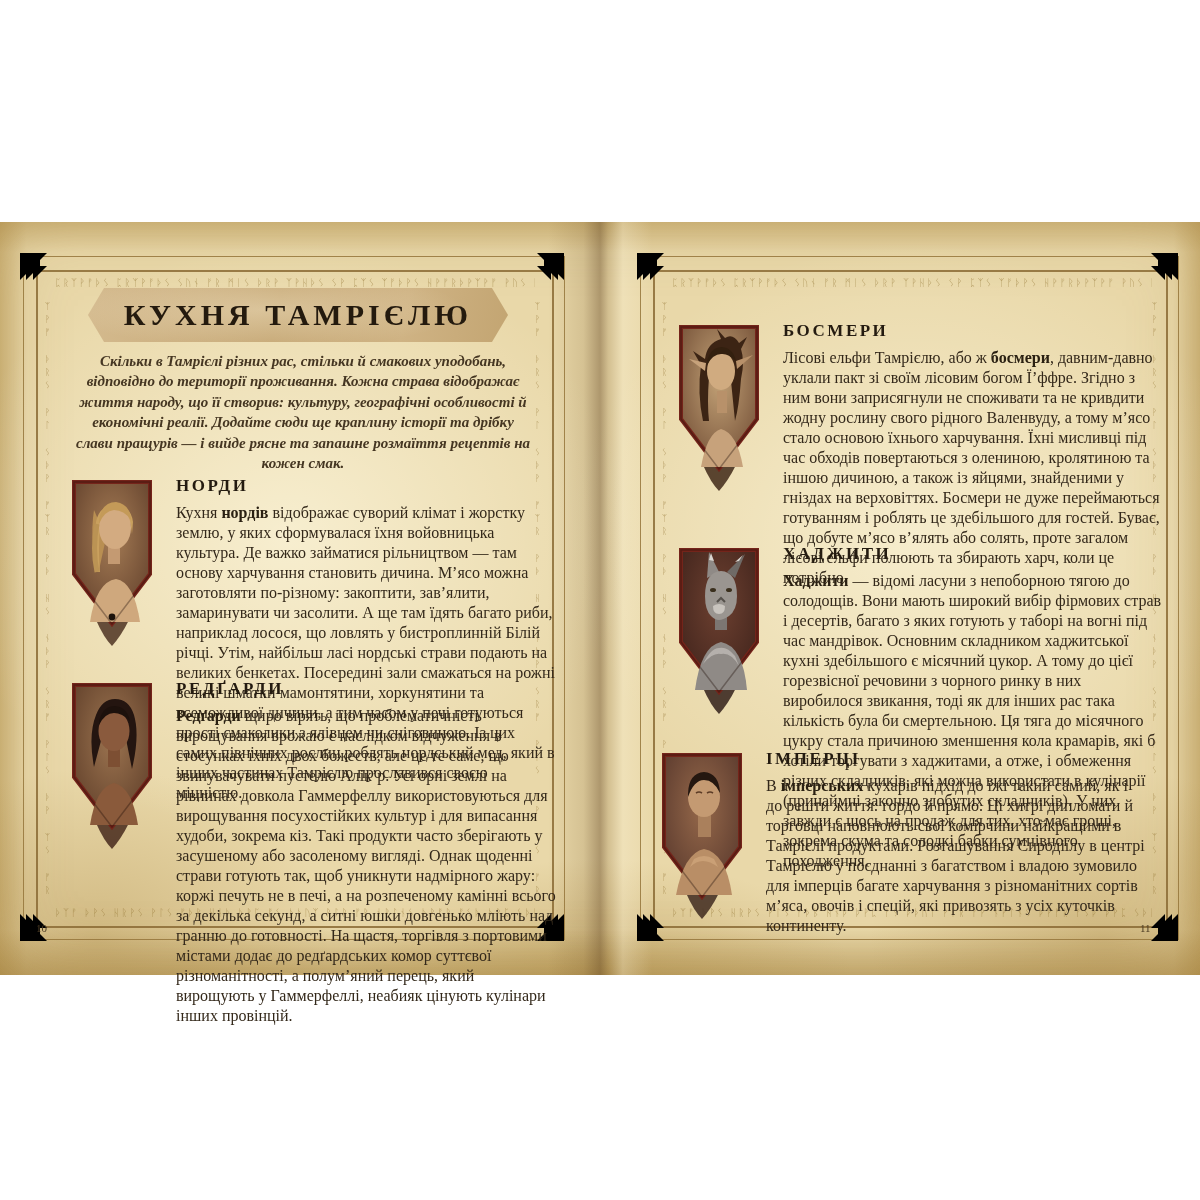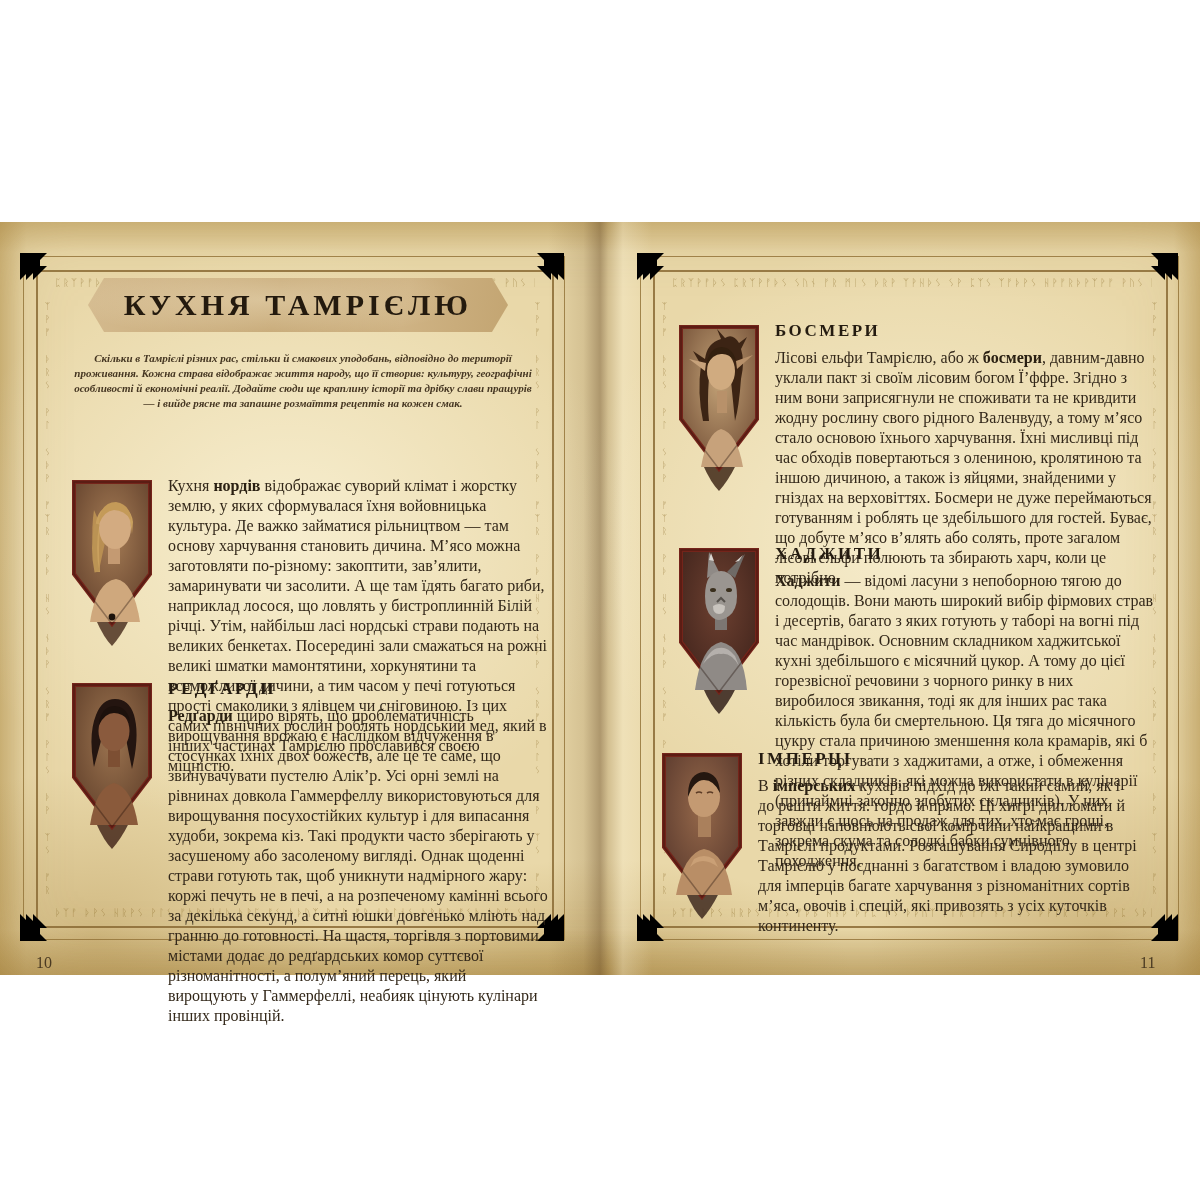--- a/index.html
+++ b/index.html
@@ -27,38 +27,38 @@
   .frame-outer,.frame-inner{position:absolute;pointer-events:none;}
   .frame-outer{border:1px solid rgba(148,116,58,.85);}
   .frame-inner{border:2px solid rgba(138,106,52,.85);}
   .knot{position:absolute;width:30px;height:30px;color:#8a6a3c;}
   
   .runes{position:absolute;color:rgba(146,116,52,.60);font-family:"DejaVu Sans",sans-serif;
     font-size:10px;letter-spacing:2px;white-space:nowrap;overflow:hidden;pointer-events:none;}
   .runes-h{height:13px;line-height:13px;}
   .runes-v{writing-mode:vertical-rl;text-orientation:upright;width:13px;letter-spacing:4px;font-size:9px;}
   
-  .banner{position:absolute;left:88px;top:56px;width:420px;height:54px;
+  .banner{position:absolute;left:88px;top:66px;width:420px;height:54px;
     clip-path:polygon(0 50%,16px 0,calc(100% - 16px) 0,100% 50%,calc(100% - 16px) 100%,16px 100%);
     background:linear-gradient(100deg,#d4ba8e 0%,#c6a876 45%,#cfb384 75%,#c3a572 100%);}
   .banner-inner{width:100%;height:100%;display:flex;align-items:center;justify-content:center;
     background:radial-gradient(ellipse 60% 90% at 42% 40%, rgba(255,246,220,.35), rgba(255,246,220,0) 80%);}
   .banner h1{margin:0;font-size:30px;font-weight:700;letter-spacing:4px;color:#241a0e;}
   
   .intro{position:absolute;left:72px;top:129px;width:462px;margin:0;text-align:center;
-    font-style:italic;font-weight:600;font-size:11px;line-height:1.36;color:#453622;}
-  
-  .race-section{position:absolute;display:flex;gap:10px;}
+    font-style:italic;font-weight:600;font-size:15px;line-height:1.36;color:#453622;}
+  
+  .race-section{position:absolute;display:flex;gap:18px;}
   .portrait{margin:0;flex:0 0 92px;}
   .race-text{width:380px;}
   .race-text h2{margin:0 0 7px 0;font-size:17px;font-weight:700;letter-spacing:2.5px;color:#241b10;}
   .race-text p{margin:0;font-size:16px;line-height:1.25;color:#33281a;text-align:left;}
   .race-text b{color:#2a2012;}
   
-  .page-number{position:absolute;top:732px;font-size:16px;color:#4a3a22;}
+  .page-number{position:absolute;top:700px;font-size:11px;color:#4a3a22;}
   .pn-left{left:36px;}
   .pn-right{left:538px;width:28px;text-align:left;}
   .hidden-defs{position:absolute;width:0;height:0;overflow:hidden;}
 </style>
 </head>
 <body>
 
 <svg class="hidden-defs" aria-hidden="true">
   <defs>
     <g id="knot">
@@ -132,20 +132,21 @@
             <path d="M28 34 Q23 68 33 94 L40 62 Z" fill="#b98f52"></path>
             <path d="M30 96 Q26 70 30 46 Q33 30 49 28 Q65 30 67 46 L66 58 Q64 34 49 34 Q36 35 34 52 Q32 76 34 96 Z" fill="#c9a05e"></path>
             <ellipse cx="49" cy="52" rx="16" ry="21" fill="#d3ab81"></ellipse>
             <path d="M33 44 Q36 26 50 26 Q64 28 65 44 Q58 34 48 34 Q38 35 33 48 Z" fill="#c49a58"></path>
             <path d="M31 48 Q26 72 31 96" stroke="#bb9354" stroke-width="5" fill="none"></path>
             <circle cx="46" cy="141" r="3.4" fill="#1d130b"></circle>
             <path d="M8 6 H84 V98 L46 148 L8 98 Z" fill="none" stroke="rgba(30,12,6,.35)" stroke-width="1.5"></path>
           </svg>
         </figure>
         <div class="race-text">
+          <h2>НОРДИ</h2>
           <p><span>Кухня </span><b>нордів</b><span> відображає суворий клімат і жорстку землю, у яких сформувалася їхня войовницька культура. Де важко займатися рільництвом — там основу харчування становить дичина. М’ясо можна заготовляти по-різному: закоптити, зав’ялити, замаринувати чи засолити. А ще там їдять багато риби, наприклад лосося, що ловлять у бистроплинній Білій річці. Утім, найбільш ласі нордські страви подають на великих бенкетах. Посередині зали смажаться на рожні великі шматки мамонтятини, хоркунятини та всеможливої дичини, а тим часом у печі готуються прості смаколики з ялівцем чи сніговиною. Із цих самих північних рослин роблять нордський мед, який в інших частинах Тамрієлю прославився своєю міцністю.</span></p>
         </div>
       </article>
 
       <article class="race-section" style="left:66px;top:457px">
         <figure class="portrait">
           <svg width="92" height="172" viewBox="0 0 92 172">
             <path d="M30 144 Q38 162 46 170 Q55 160 63 144 Z" fill="#46291c" opacity=".85"></path>
             <path d="M8 6 H84 V98 L46 148 L8 98 Z" fill="url(#bg-redguard)" stroke="#74241a" stroke-width="4"></path>
             <path d="M24 146 Q30 108 48 104 Q66 108 72 146 L46 146 Z" fill="#8a5a3b"></path>

